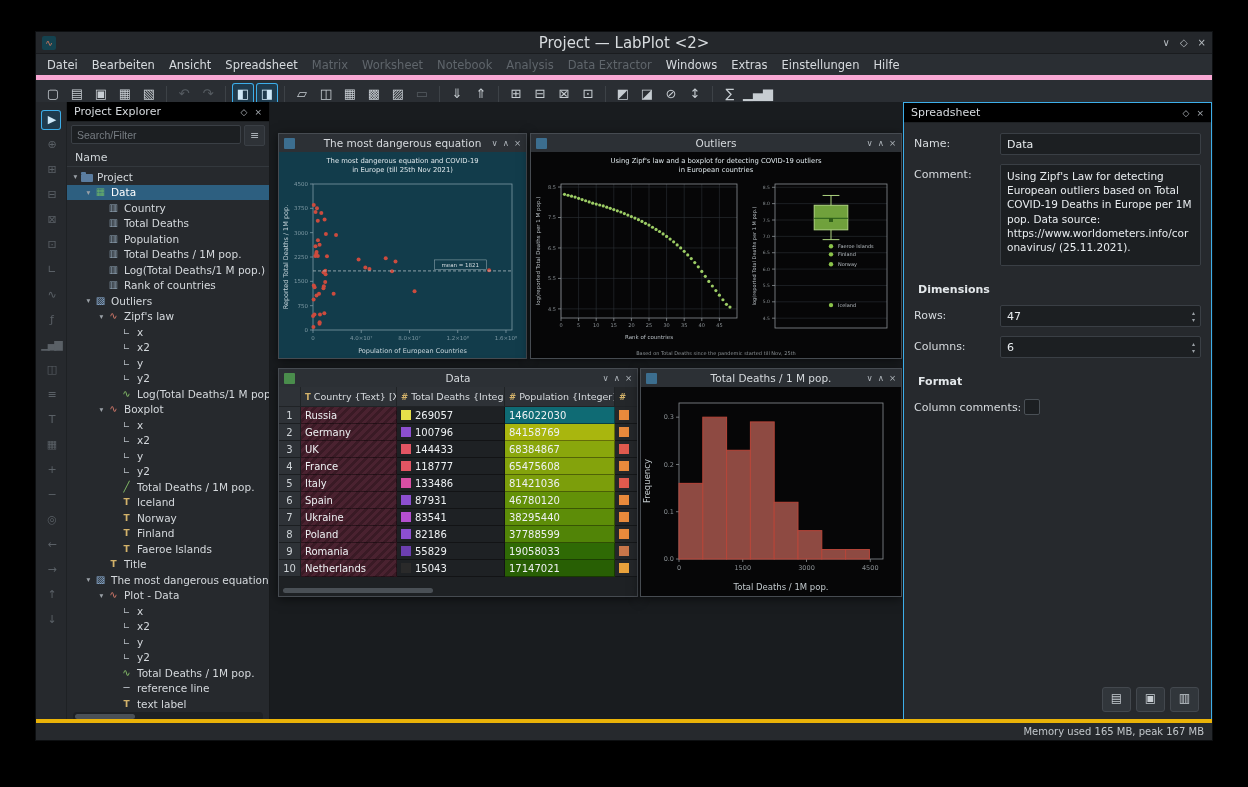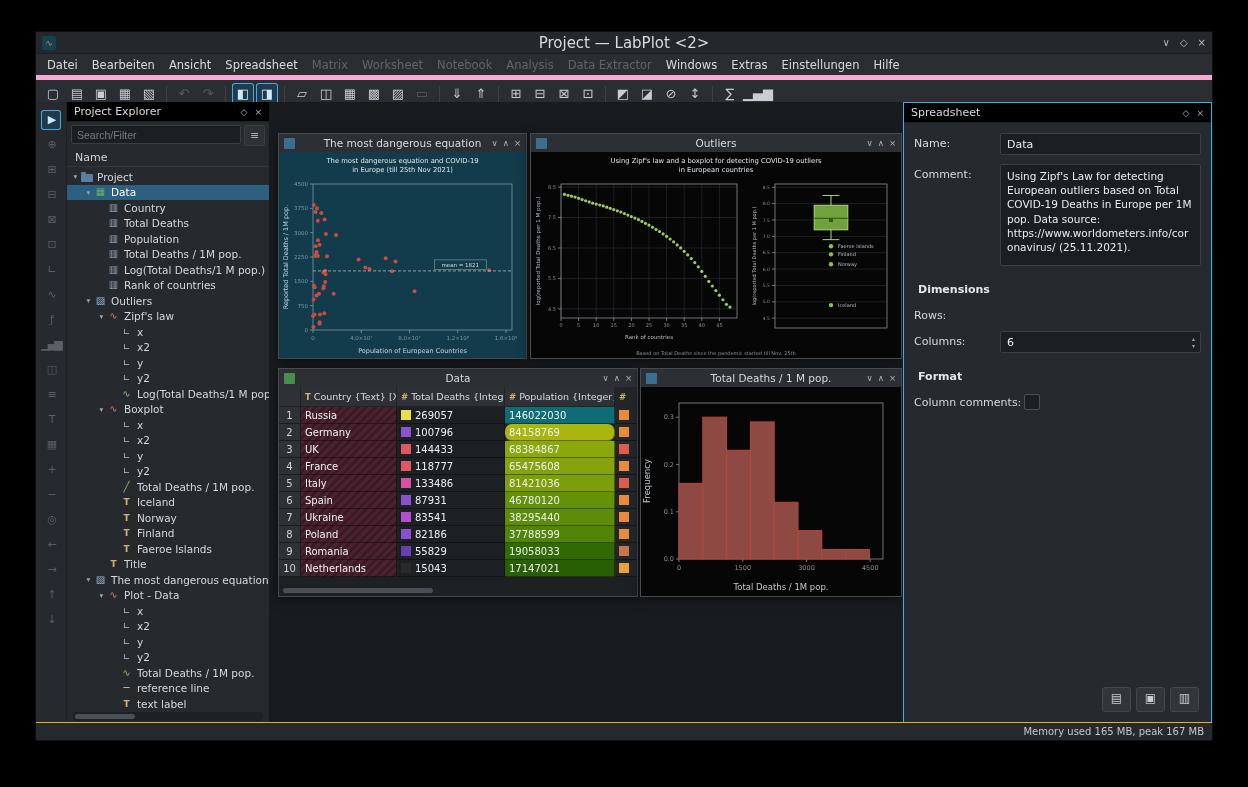--- a/index.html
+++ b/index.html
@@ -103,21 +103,21 @@
   .text-input{flex:1;height:22px;background:#1c1f22;border:1px solid #3a3f45;border-radius:2px;color:#e8ecef;padding:0 6px;font-size:11px;outline:none;box-sizing:border-box;font-family:inherit;}
   .textarea{flex:1;height:102px;background:#1c1f22;border:1px solid #3a3f45;border-radius:2px;color:#e8ecef;padding:4px 6px;font-size:10.5px;line-height:1.35;resize:none;outline:none;box-sizing:border-box;font-family:inherit;}
   .section-label{font-weight:bold;margin:8px 0 9px 4px;color:#e3e7ea;}
   .spinbox{flex:1;position:relative;height:22px;background:#1c1f22;border:1px solid #3a3f45;border-radius:2px;color:#e8ecef;display:flex;align-items:center;padding:0 6px;box-sizing:border-box;}
   .spin-arrows{position:absolute;right:5px;top:2px;bottom:2px;display:flex;flex-direction:column;justify-content:center;font-size:6px;color:#9aa0a6;line-height:7px;text-align:center;}
   .checkbox{width:14px;height:14px;border:1px solid #4a5056;background:#1c1f22;border-radius:2px;margin-top:2px;}
   .props-footer{display:flex;justify-content:flex-end;gap:5px;padding:8px 2px 4px 2px;margin-top:auto;}
   .pf-btn{width:27px;height:23px;background:#31363b;border:1px solid #43484e;border-radius:3px;color:#c7cdd2;font-size:12px;line-height:21px;text-align:center;}
 
   
-  .statusbar{position:absolute;left:0;right:0;bottom:0;height:17px;background:#26292d;border-top:1px solid #eab308;display:flex;justify-content:flex-end;align-items:center;padding:0 8px;font-size:10px;color:#c2c7cb;}
+  .statusbar{position:absolute;left:0;right:0;bottom:0;height:17px;background:#26292d;border-top:4px solid #eab308;display:flex;justify-content:flex-end;align-items:center;padding:0 8px;font-size:10px;color:#c2c7cb;}
 </style>
 </head>
 <body>
 
 <div class="screen">
   <div class="app">
 
     <div class="titlebar">
       <span class="app-ico">∿</span>
       <span class="tb-title">Project — LabPlot &lt;2&gt;</span>
@@ -709,21 +709,21 @@
                   </div>
                   <div class="srow">
                     <div class="cell c-num">2</div>
                     <div class="cell c-country striped">
                       <span>Germany</span>
                     </div>
                     <div class="cell c-deaths">
                       <span class="swatch" style="background: rgb(140, 79, 208);"></span>
                       <span>100796</span>
                     </div>
-                    <div class="cell c-pop" style="background: rgb(169, 182, 14); border-radius: 7px;">
+                    <div class="cell c-pop" style="background: rgb(169, 182, 14);">
                       <span>84158769</span>
                     </div>
                     <div class="cell c-extra">
                       <span class="swatch" style="background: rgb(233, 138, 60);"></span>
                     </div>
                   </div>
                   <div class="srow">
                     <div class="cell c-num">3</div>
                     <div class="cell c-country striped">
                       <span>UK</span>
@@ -919,20 +919,27 @@
           </div>
           <div class="form-row">
             <span class="form-label">Comment:</span>
             <textarea class="textarea" style="">Using Zipf's Law for detecting European outliers based on Total COVID-19 Deaths in Europe per 1M pop. Data source: https://www.worldometers.info/coronavirus/ (25.11.2021).
 
 N = 48</textarea>
           </div>
           <div class="section-label">Dimensions</div>
           <div class="form-row">
             <span class="form-label">Rows:</span>
+            <div class="spinbox">
+              <span>47</span>
+              <span class="spin-arrows">
+                <span>▴</span>
+                <span>▾</span>
+              </span>
+            </div>
           </div>
           <div class="form-row">
             <span class="form-label">Columns:</span>
             <div class="spinbox">
               <span>6</span>
               <span class="spin-arrows">
                 <span>▴</span>
                 <span>▾</span>
               </span>
             </div>

